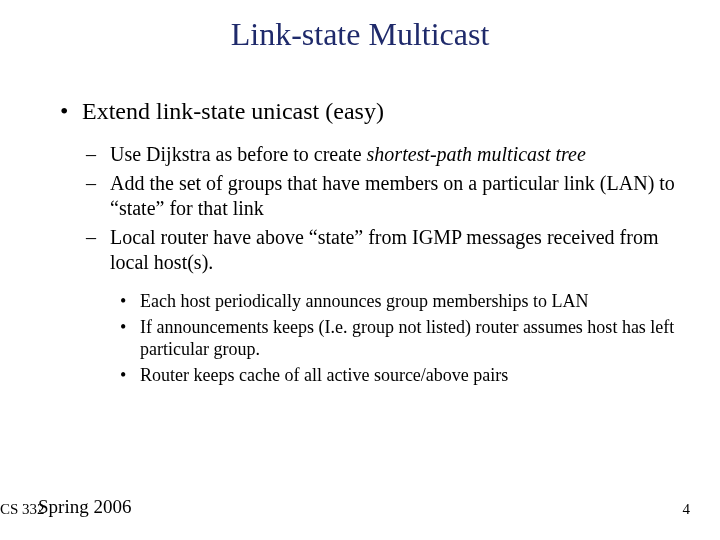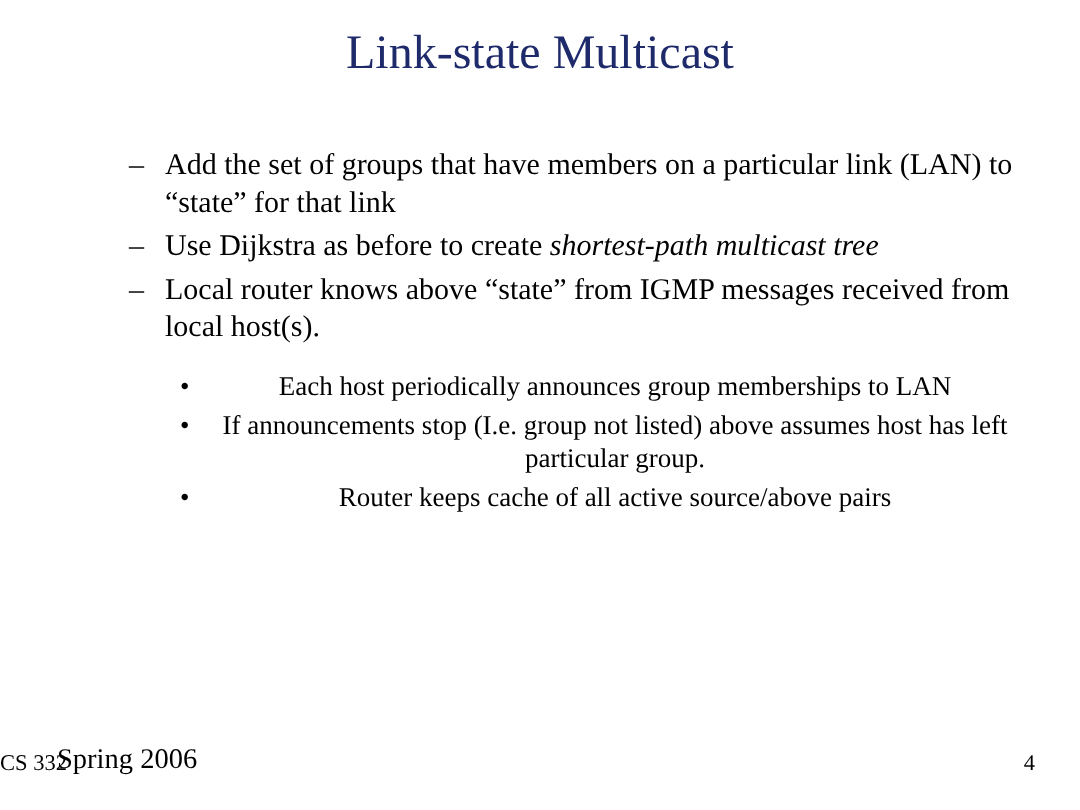--- a/index.html
+++ b/index.html
@@ -61,21 +61,20 @@
     left: 0;
     top: 0;
   }
   .lvl3 {
     font-size: 18px;
     margin: 1px 0 3px 0;
     position: relative;
     padding-left: 20px;
     line-height: 1.25;
     margin-left: 60px;
-    text-align: center;
   }
   .lvl3::before {
     content: "•";
     position: absolute;
     left: 0;
     top: 0;
   }
   .italic { font-style: italic; }
   .footer-left {
     position: absolute;
@@ -101,33 +100,34 @@
 </style>
 </head>
 <body>
 
 <div class="slide">
 
   <div class="title">Link-state Multicast</div>
 
   <div class="body">
 
-
-    <div class="lvl2">Add the set of groups that have members on a particular link (LAN) to “state” for that link</div>
+    <div class="lvl1">Extend link-state unicast (easy)</div>
 
     <div class="lvl2">
       <span>Use Dijkstra as before to create </span><span class="italic">shortest-path multicast tree</span>
     </div>
 
-    <div class="lvl2">Local router knows above “state” from IGMP messages received from local host(s).</div>
+    <div class="lvl2">Add the set of groups that have members on a particular link (LAN) to “state” for that link</div>
+
+    <div class="lvl2">Local router have above “state” from IGMP messages received from local host(s).</div>
 
     <div class="gap"></div>
 
     <div class="lvl3">Each host periodically announces group memberships to LAN</div>
-    <div class="lvl3">If announcements stop (I.e. group not listed) above assumes host has left particular group.</div>
+    <div class="lvl3">If announcements keeps (I.e. group not listed) router assumes host has left particular group.</div>
     <div class="lvl3">Router keeps cache of all active source/above pairs</div>
 
   </div>
 
   <div class="footer-left">Spring 2006</div>
   <div class="footer-center">CS 332</div>
   <div class="footer-right">4</div>
 
 </div>
 

